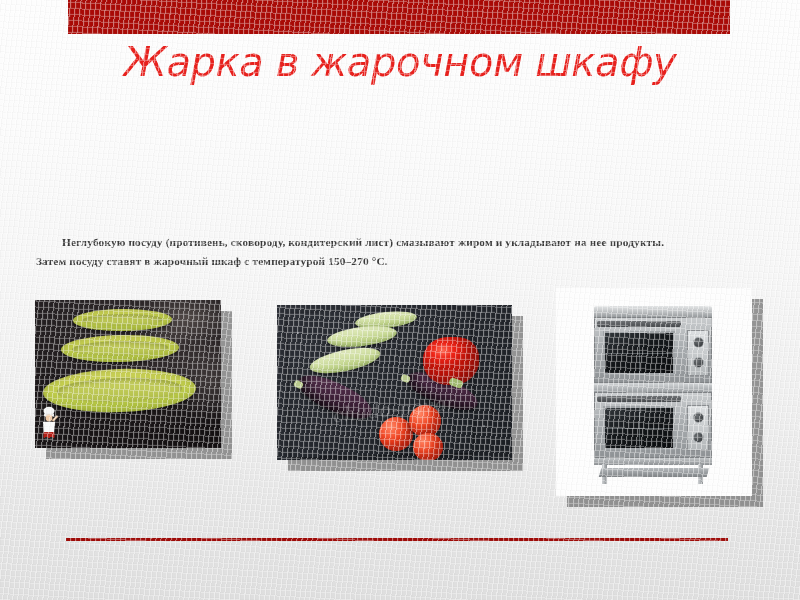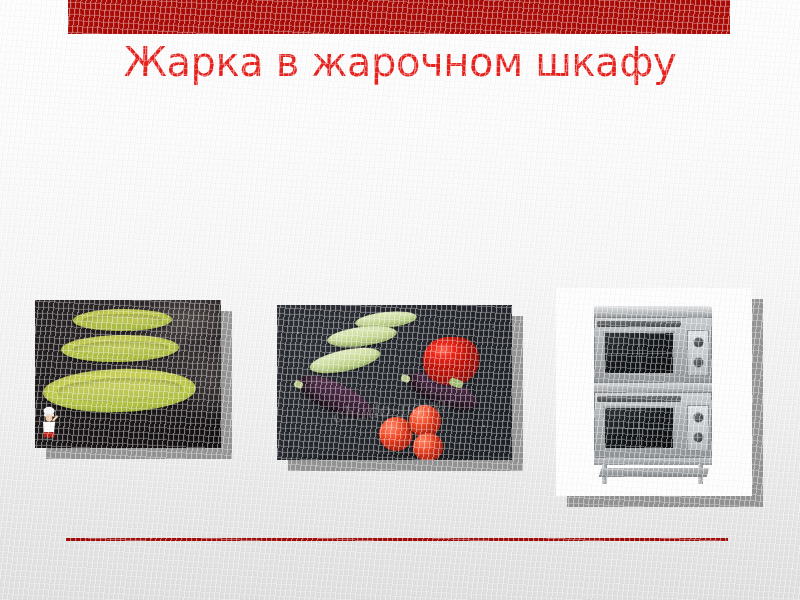--- a/index.html
+++ b/index.html
@@ -67,20 +67,21 @@
 
   .slide-title {
     position: absolute;
     left: 68px;
     top: 36px;
     width: 664px;
     height: 52px;
     line-height: 52px;
     text-align: center;
     font-family: "DejaVu Sans", sans-serif;
+    font-style: italic;
     font-weight: 400;
     font-size: 40px;
     letter-spacing: -0.4px;
     color: #e8201c;
     white-space: nowrap;
     z-index: 3;
   }
 
   
   .body-text {
@@ -357,20 +358,24 @@
 </style>
 </head>
 <body>
 
 <div id="slide">
 
   <div class="header-bar"></div>
 
   <div class="slide-title">Жарка в жарочном шкафу</div>
 
+  <div class="body-text">
+    <div class="p1">Неглубокую посуду (противень, сковороду, кондитерский лист) смазывают жиром и укладывают на нее продукты.</div>
+    <div>Затем посуду ставят в жарочный шкаф с температурой 150–270 °С.</div>
+  </div>
 
   <div class="pic" id="pic-tray">
     <div class="tray-sheen"></div>
     <div class="pepper" id="pep1"></div>
     <div class="pepper" id="pep2"></div>
     <div class="pepper" id="pep3"></div>
     <svg class="chef" viewBox="0 0 18 36">
       <ellipse cx="9" cy="5" rx="5.5" ry="4.2" fill="#f4f4f4"></ellipse>
       <rect x="4" y="7.5" width="10" height="3" fill="#e8e8e8"></rect>
       <circle cx="9" cy="12" r="3.4" fill="#f0cba8"></circle>

